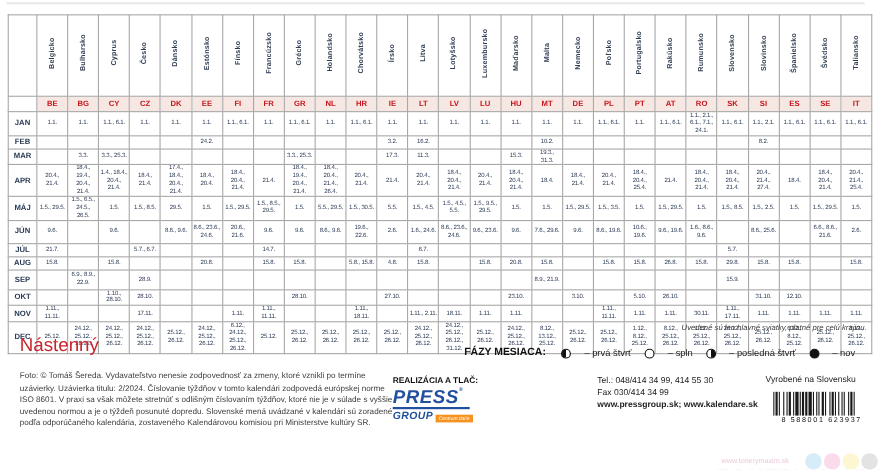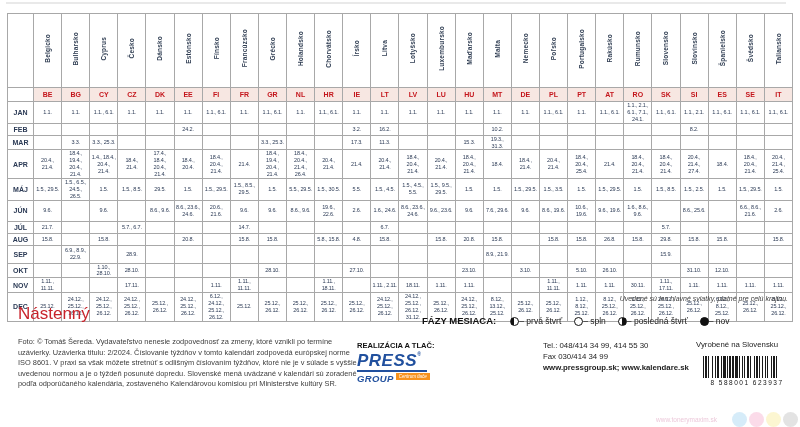--- a/index.html
+++ b/index.html
@@ -32,40 +32,40 @@
   }
 
   
   .title-row { position:absolute; left:18px; top:304px; display:flex; align-items:baseline; gap:7px;text-align:center; }
   .title-prefix { font-size:17px; color:#c8232b; }
   .title-main { font-size:20px; font-weight:bold; color:#c8232b; letter-spacing:0.2px; }
 
   
   .moon-row { position:absolute; left:422px; top:315px; display:flex; align-items:flex-end; gap:12px; }
   .moon-label { font-size:9.5px; font-weight:bold; color:#111; margin-right:2px; }
-  .moon-item { display:flex; align-items:center; gap:0; font-size:8.5px; color:#222; }
+  .moon-item { display:flex; align-items:center; gap:12px; font-size:8.5px; color:#222; }
   .moon-icon { width:9px; height:9px; border-radius:50%; border:1px solid #111; }
   .moon-first { background:linear-gradient(90deg,#111 50%,#fff 50%); }
   .moon-full  { background:#fff; }
   .moon-last  { background:linear-gradient(90deg,#fff 50%,#111 50%); }
   .moon-new   { background:#111; }
 
   
   .fineprint {
     position:absolute; left:18px; top:337px; width:346px;
     font-size:7.4px; line-height:1.42; color:#3c3c3c;
   }
 
   
   .prod-label { position:absolute; left:357px; top:341px; font-size:7.6px; font-weight:bold; color:#111; }
   .press-logo { position:absolute; left:357px; top:352px; width:74px; }
   .press-word { font-size:17px; font-weight:bold; font-style:italic; color:#21509e; letter-spacing:0.5px; line-height:1; }
   .press-reg { font-size:5px; vertical-align:top; color:#21509e; }
   .press-rule { height:2px; background:#21509e; margin-top:1px; width:70px; }
-  .press-bottom { display:flex; align-items:flex-start; margin-top:1px; }
+  .press-bottom { display:flex; align-items:flex-end; margin-top:1px; }
   .group-word { font-size:9.5px; font-weight:bold; font-style:italic; color:#21509e; letter-spacing:0.4px; }
   .press-badge { background:#f6921e; color:#fff; font-size:4.5px; font-style:italic; padding:1px 3px; margin-left:2px; white-space:nowrap; }
 
   
   .addr { position:absolute; left:443px; top:340px; font-size:7.8px; line-height:11px; color:#222; }
   .addr .b { font-weight:bold; }
   .contact { position:absolute; left:543px; top:340px; font-size:7.8px; line-height:11px; color:#222; }
   .contact .b { font-weight:bold; }
   .madein { position:absolute; left:696px; top:340px; font-size:7.8px; color:#222; }
 

